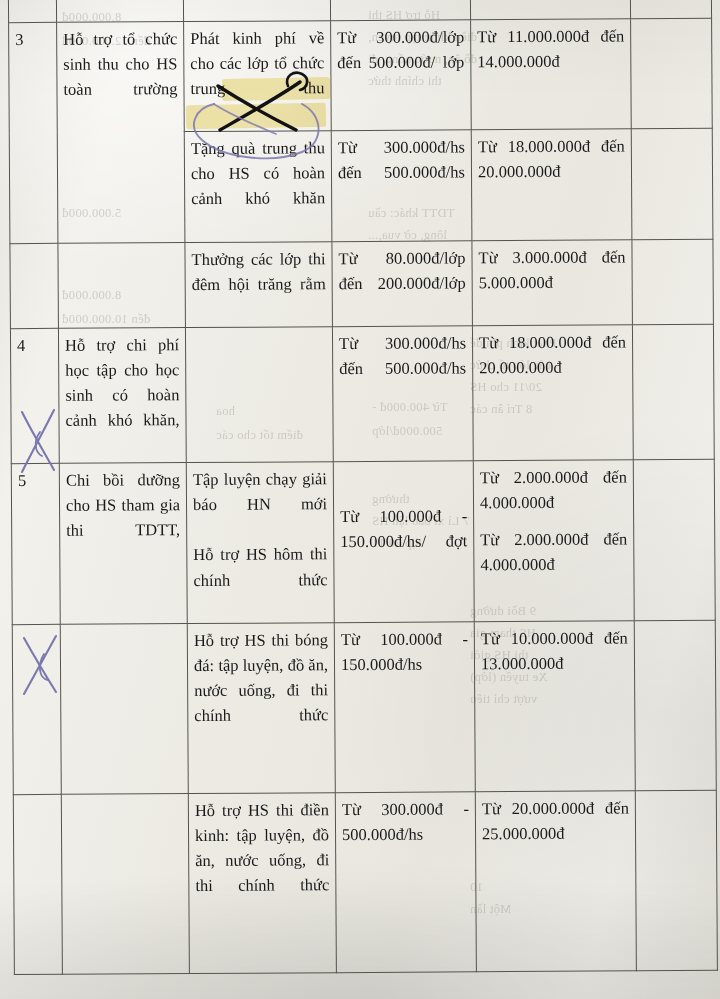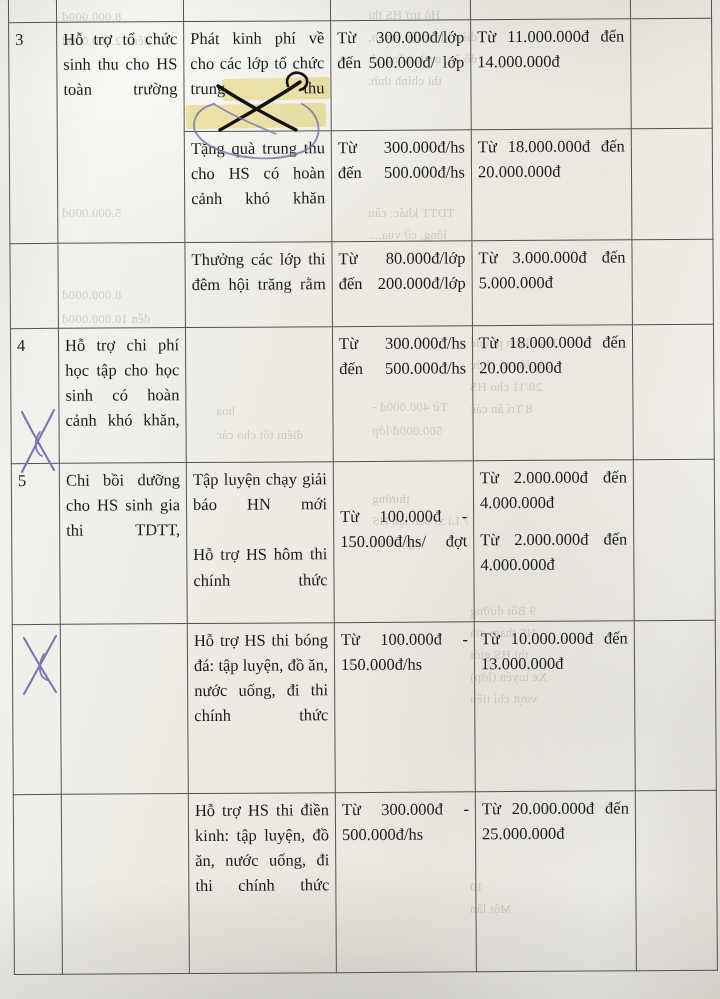--- a/index.html
+++ b/index.html
@@ -202,21 +202,21 @@
         </td>
         <td class="money">
           <span>Từ 18.000.000đ đến 20.000.000đ</span>
         </td>
         <td class="blank"></td>
       </tr>
 
       <tr style="height:150px">
         <td class="num">5</td>
         <td>
-          <span class="j">Chi bồi dưỡng cho HS sinh gia thi TDTT,</span>
+          <span class="j">Chi bồi dưỡng cho HS tham gia thi TDTT,</span>
         </td>
         <td>
           <span class="j" style="display:block">Tập luyện chạy giải báo HN mới</span>
           <span class="j" style="display:block">Hỗ trợ HS hôm thi chính thức</span>
         </td>
         <td class="money" style="vertical-align:middle">
           <span class="j">Từ 100.000đ - 150.000đ/hs/ đợt</span>
         </td>
         <td class="money">
           <span style="display:block;margin-bottom:12px">Từ 2.000.000đ đến 4.000.000đ</span>

